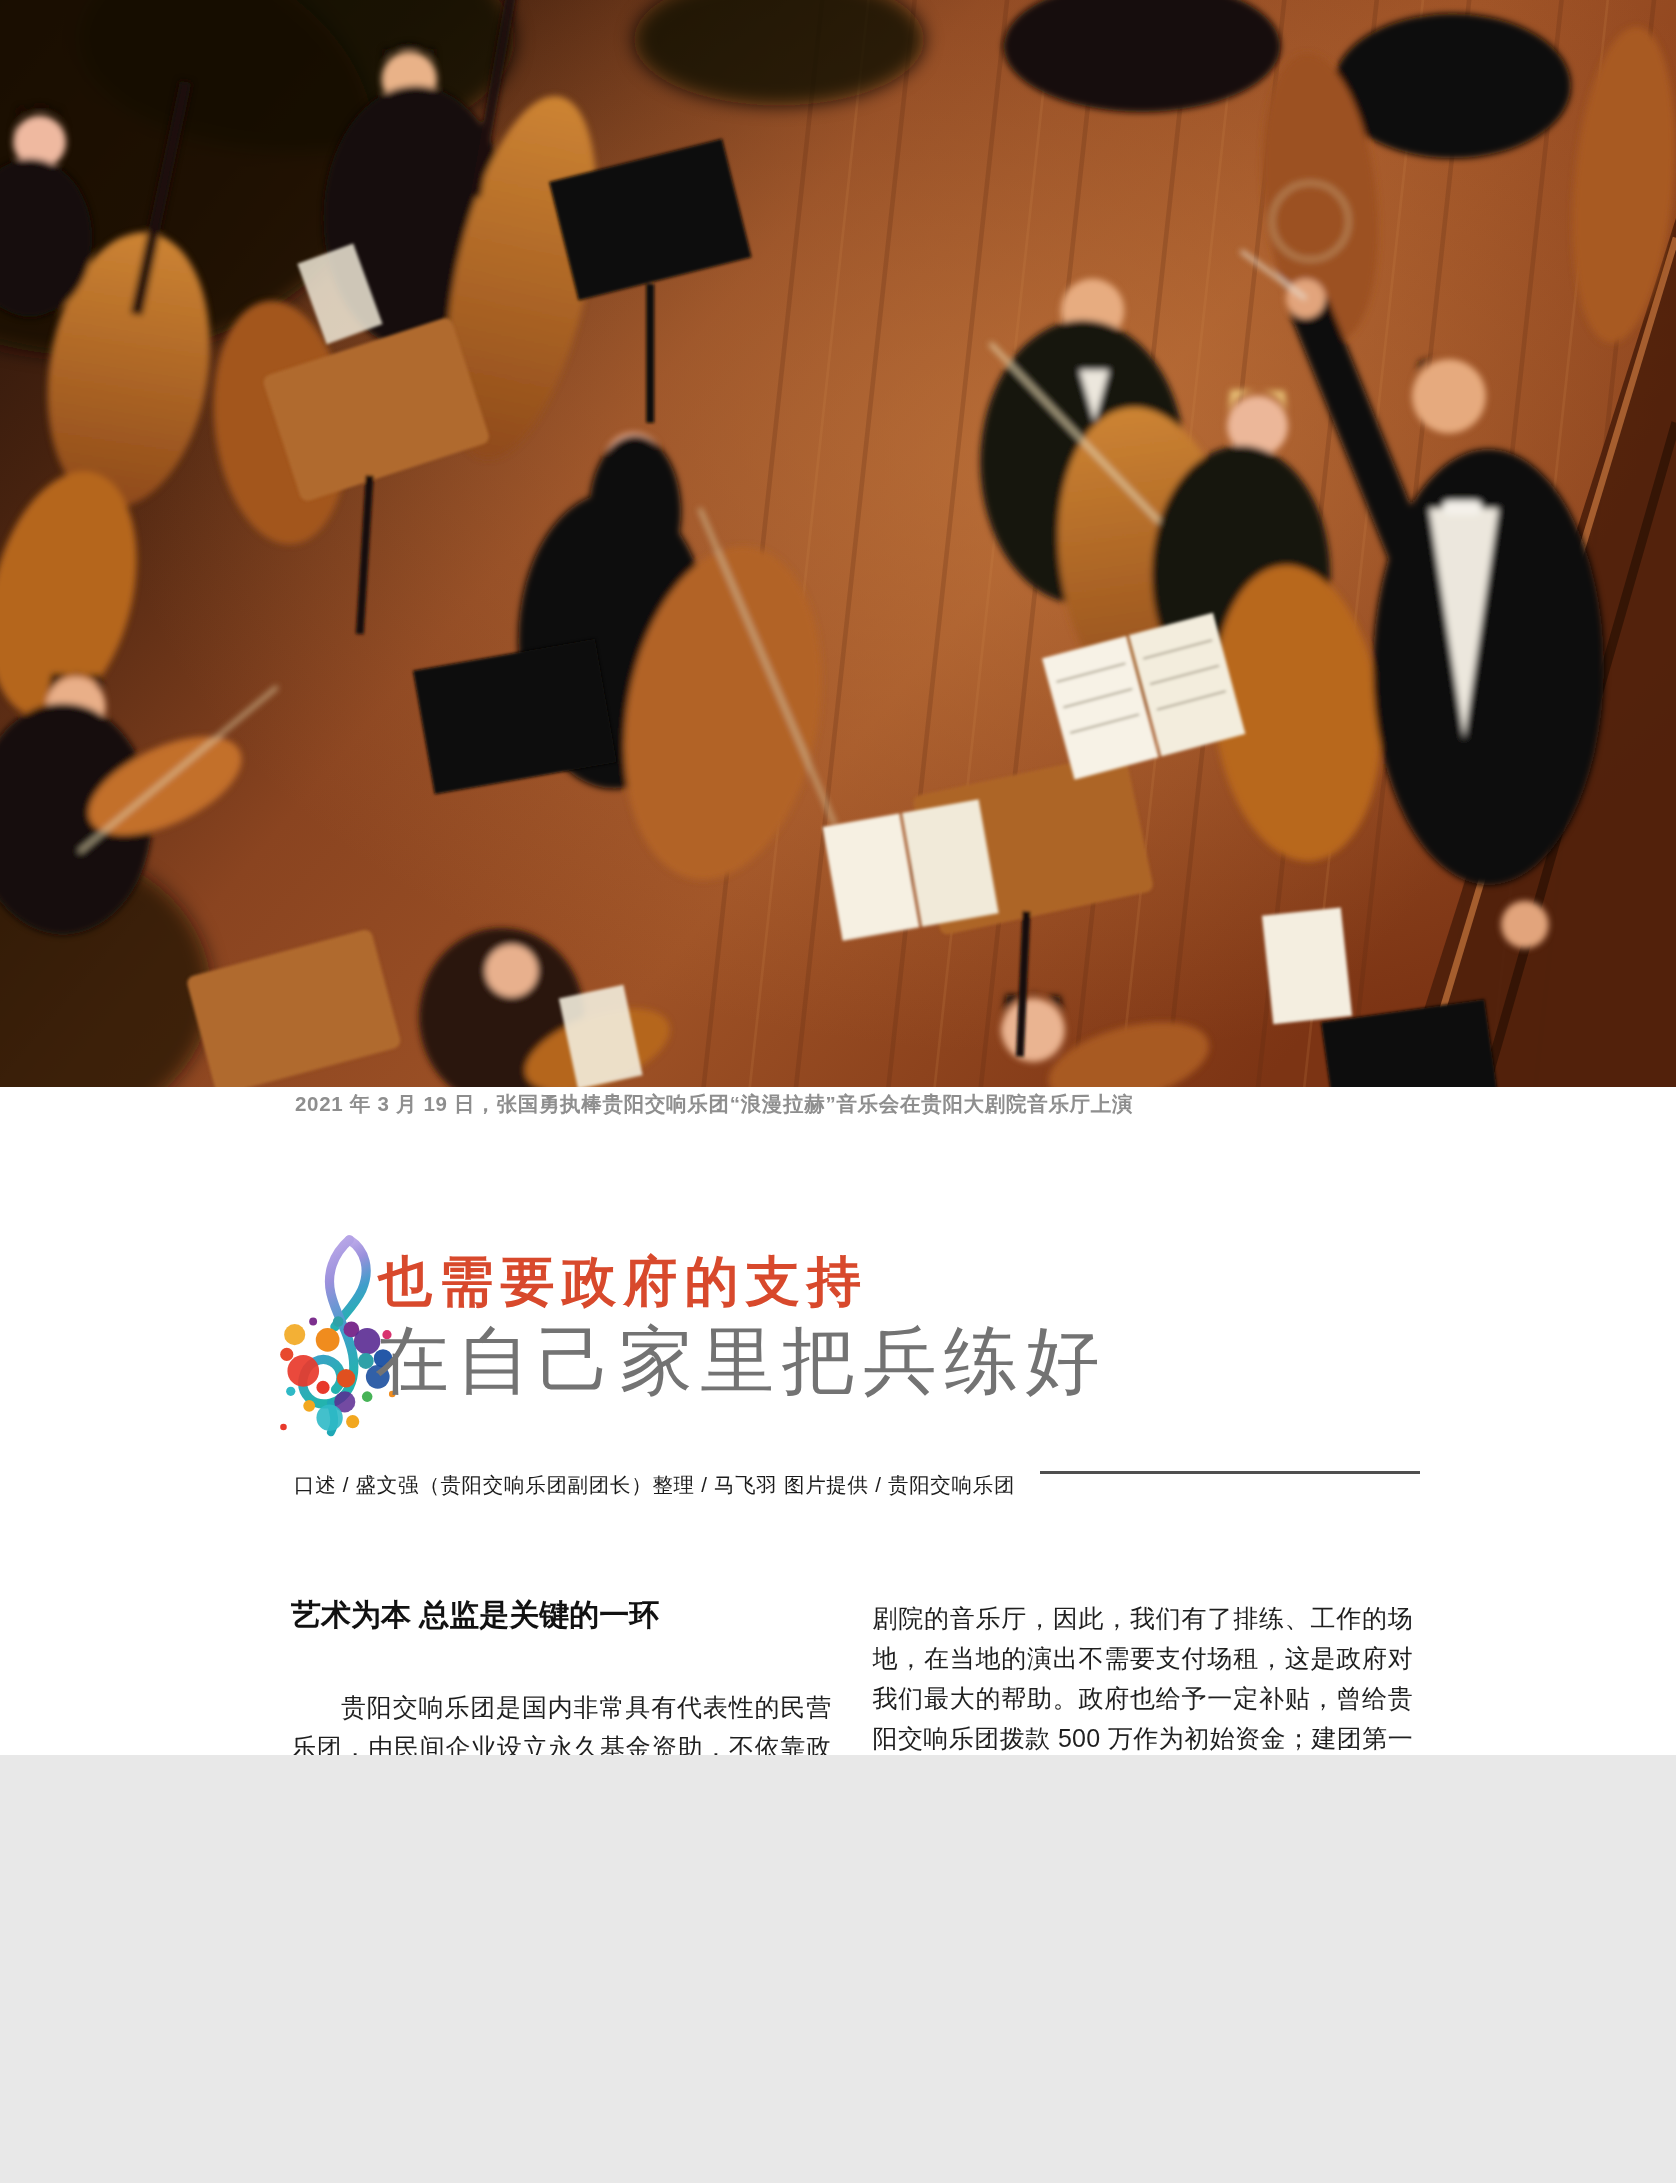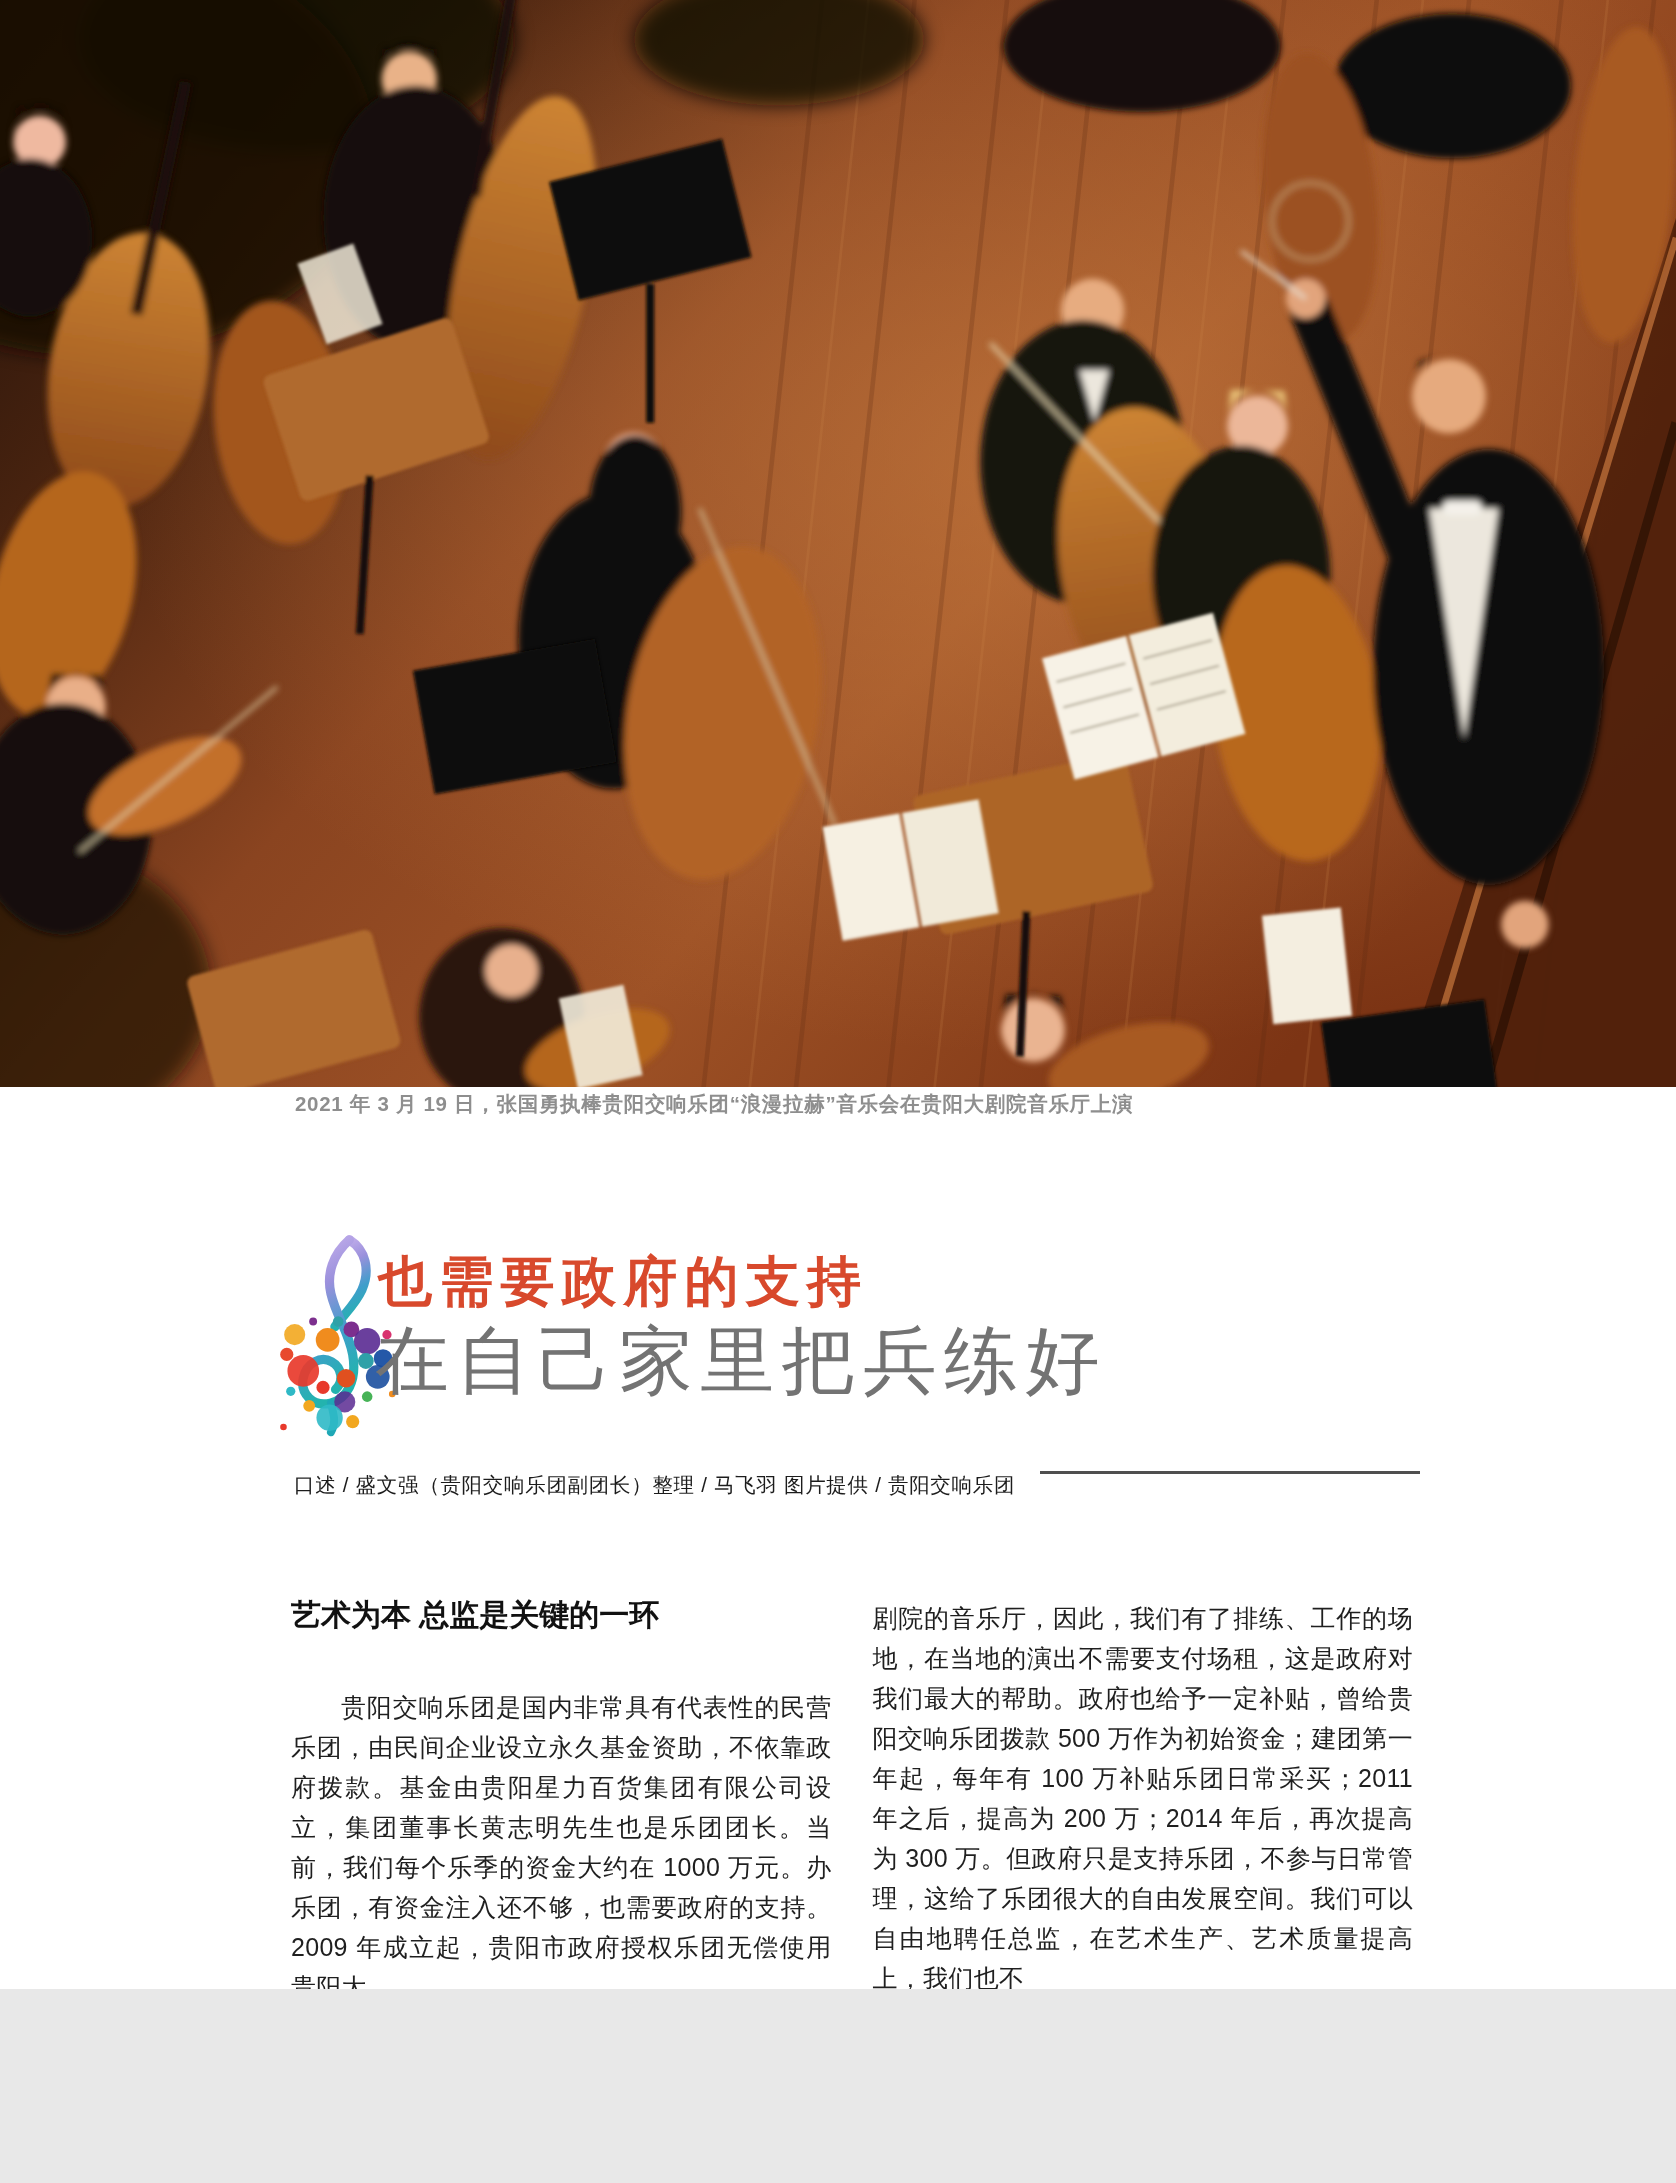--- a/index.html
+++ b/index.html
@@ -1,16 +1,16 @@
 <!DOCTYPE html>
 <html style="font-size:10.6px"><head>
 <meta charset="utf-8">
 <style>
   html,body{margin:0;padding:0;background:#e8e8e8;}
-  .page{position:relative;width:1676px;height:1989px;background:#ffffff;overflow:hidden;
+  .page{position:relative;width:1676px;height:1755px;background:#ffffff;overflow:hidden;
         font-family:"Liberation Sans","DejaVu Sans",sans-serif;}
 
   
   .photo{position:absolute;left:0;top:0;width:1676px;height:1087px;margin:0;overflow:hidden;}
   .photo svg{display:block;width:100%;height:100%;}
 
   .caption{position:absolute;left:295px;top:1089px;width:1254px;margin:0;
            font-size:20.5px;line-height:30px;font-weight:bold;color:#8e8e8e;letter-spacing:0.7px;}
 
   

